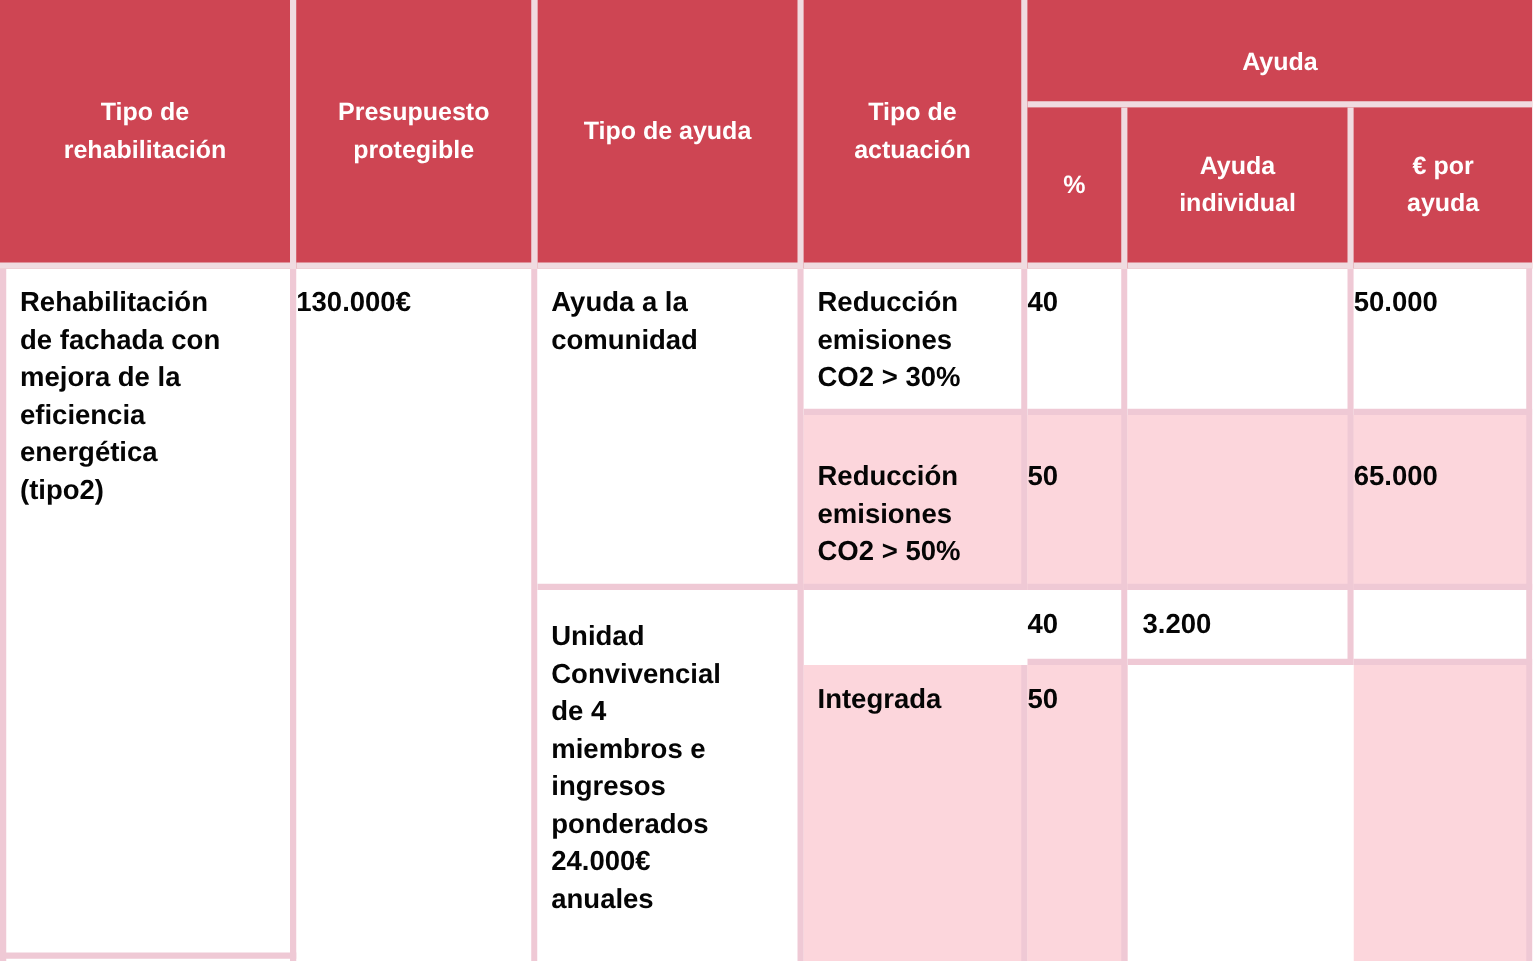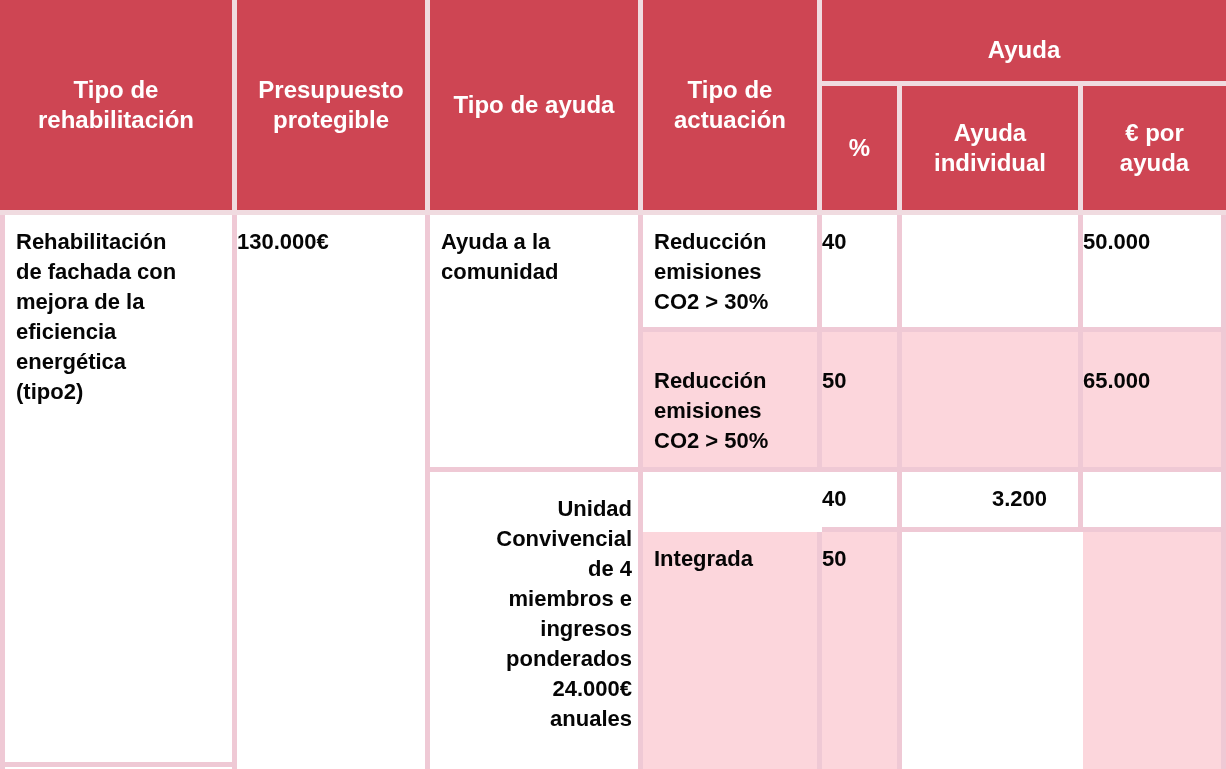--- a/index.html
+++ b/index.html
@@ -22,42 +22,42 @@
     font-weight:bold;
     overflow:hidden;
   }
   .cell{box-sizing:border-box;white-space:pre-line;}
   
   .hdr{
     background:var(--header-red);
     color:var(--header-text);
     display:flex;align-items:center;justify-content:center;
     text-align:center;
-    font-size:24px;line-height:30px;
+    font-size:20px;line-height:30px;
   }
   .hbr{border-right:5px solid var(--header-border);}
   .hbb{border-bottom:5px solid var(--header-border);}
   .ayuda-group{padding-top:18px;}
   
   .bd{
     color:var(--body-text);
     font-size:22px;line-height:30px;
     padding-top:12px;
     background:#fff;
   }
   .pink{background:var(--row-pink);}
   .bbr{border-right:5px solid var(--body-border);}
   .bbb{border-bottom:5px solid var(--body-border);}
   .bbl{border-left:5px solid var(--body-border);}
   .tl{text-align:left;padding-left:11px;padding-right:6px;}
   .ctr{}
-  .num-ind{text-align:right;padding-right:31px;}
+  .num-ind{padding-right:31px;padding-left:12px;}
   .num-portal{text-align:left;padding-right:15px;}
   .pt34{padding-top:34px;}
-  .pt22{padding-top:22px;text-align:right;}
+  .pt22{padding-top:22px;}
   .rehab-cell{position:relative;}
   .rehab-cell::after{
     content:"";position:absolute;left:-5px;right:-5px;bottom:2px;height:5px;
     background:var(--body-border);
   }
 </style>
 </head>
 <body>
 
 <div class="tbl">

